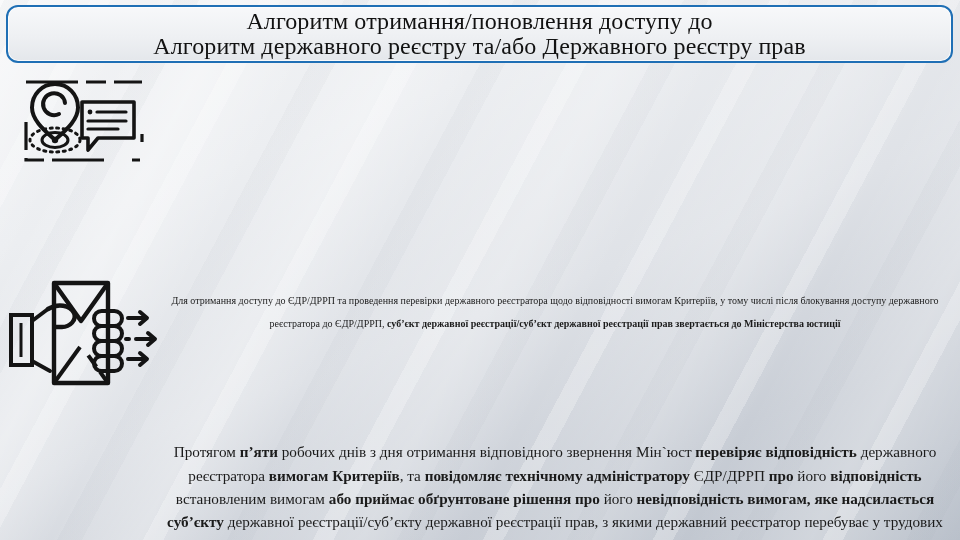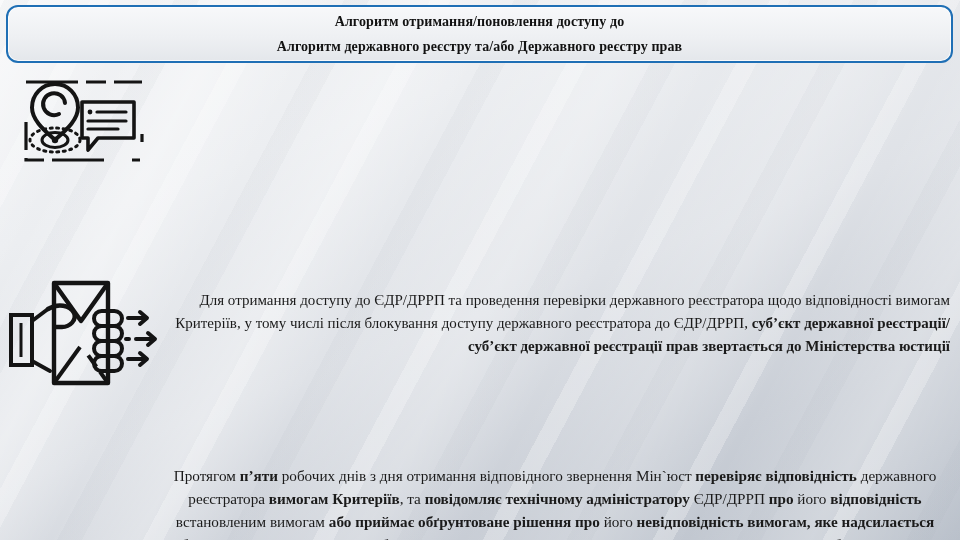--- a/index.html
+++ b/index.html
@@ -67,43 +67,43 @@
     box-sizing: border-box;
     border: 2.5px solid #1f6fb5;
     border-radius: 12px;
     background: linear-gradient(180deg, #f7f8fa 0%, #eef0f3 55%, #e4e7eb 100%);
     box-shadow: inset 0 0 0 1px rgba(255,255,255,.75);
     display: flex;
     align-items: center;
     justify-content: center;
   }
   #title-text {
-    font-weight: bold;
-    font-size: 14px;
+    font-weight: normal;
+    font-size: 24px;
     line-height: 25px;
     text-align: center;
     color: #121212;
     letter-spacing: .1px;
   }
   #title-text .l2 { display: block; }
 
   
   .icon-wrap { position: absolute; }
   #icon-location { left: 22px; top: 76px; }
   #icon-hand     { left: 8px;  top: 183px; }
 
   
   .para {
     position: absolute;
     text-align: center;
     color: #1b1b1b;
   }
   #para-1 {
     left: 160px; top: 79px; width: 790px;
-    font-size: 15px; line-height: 23.2px; text-align: right;
+    font-size: 10px; line-height: 23.2px;
   }
   #para-2 {
     left: 155px; top: 184px; width: 800px;
     font-size: 15.2px; line-height: 23.2px;
   }
 
   b, strong { font-weight: bold; }
 </style>
 </head>
 <body>

